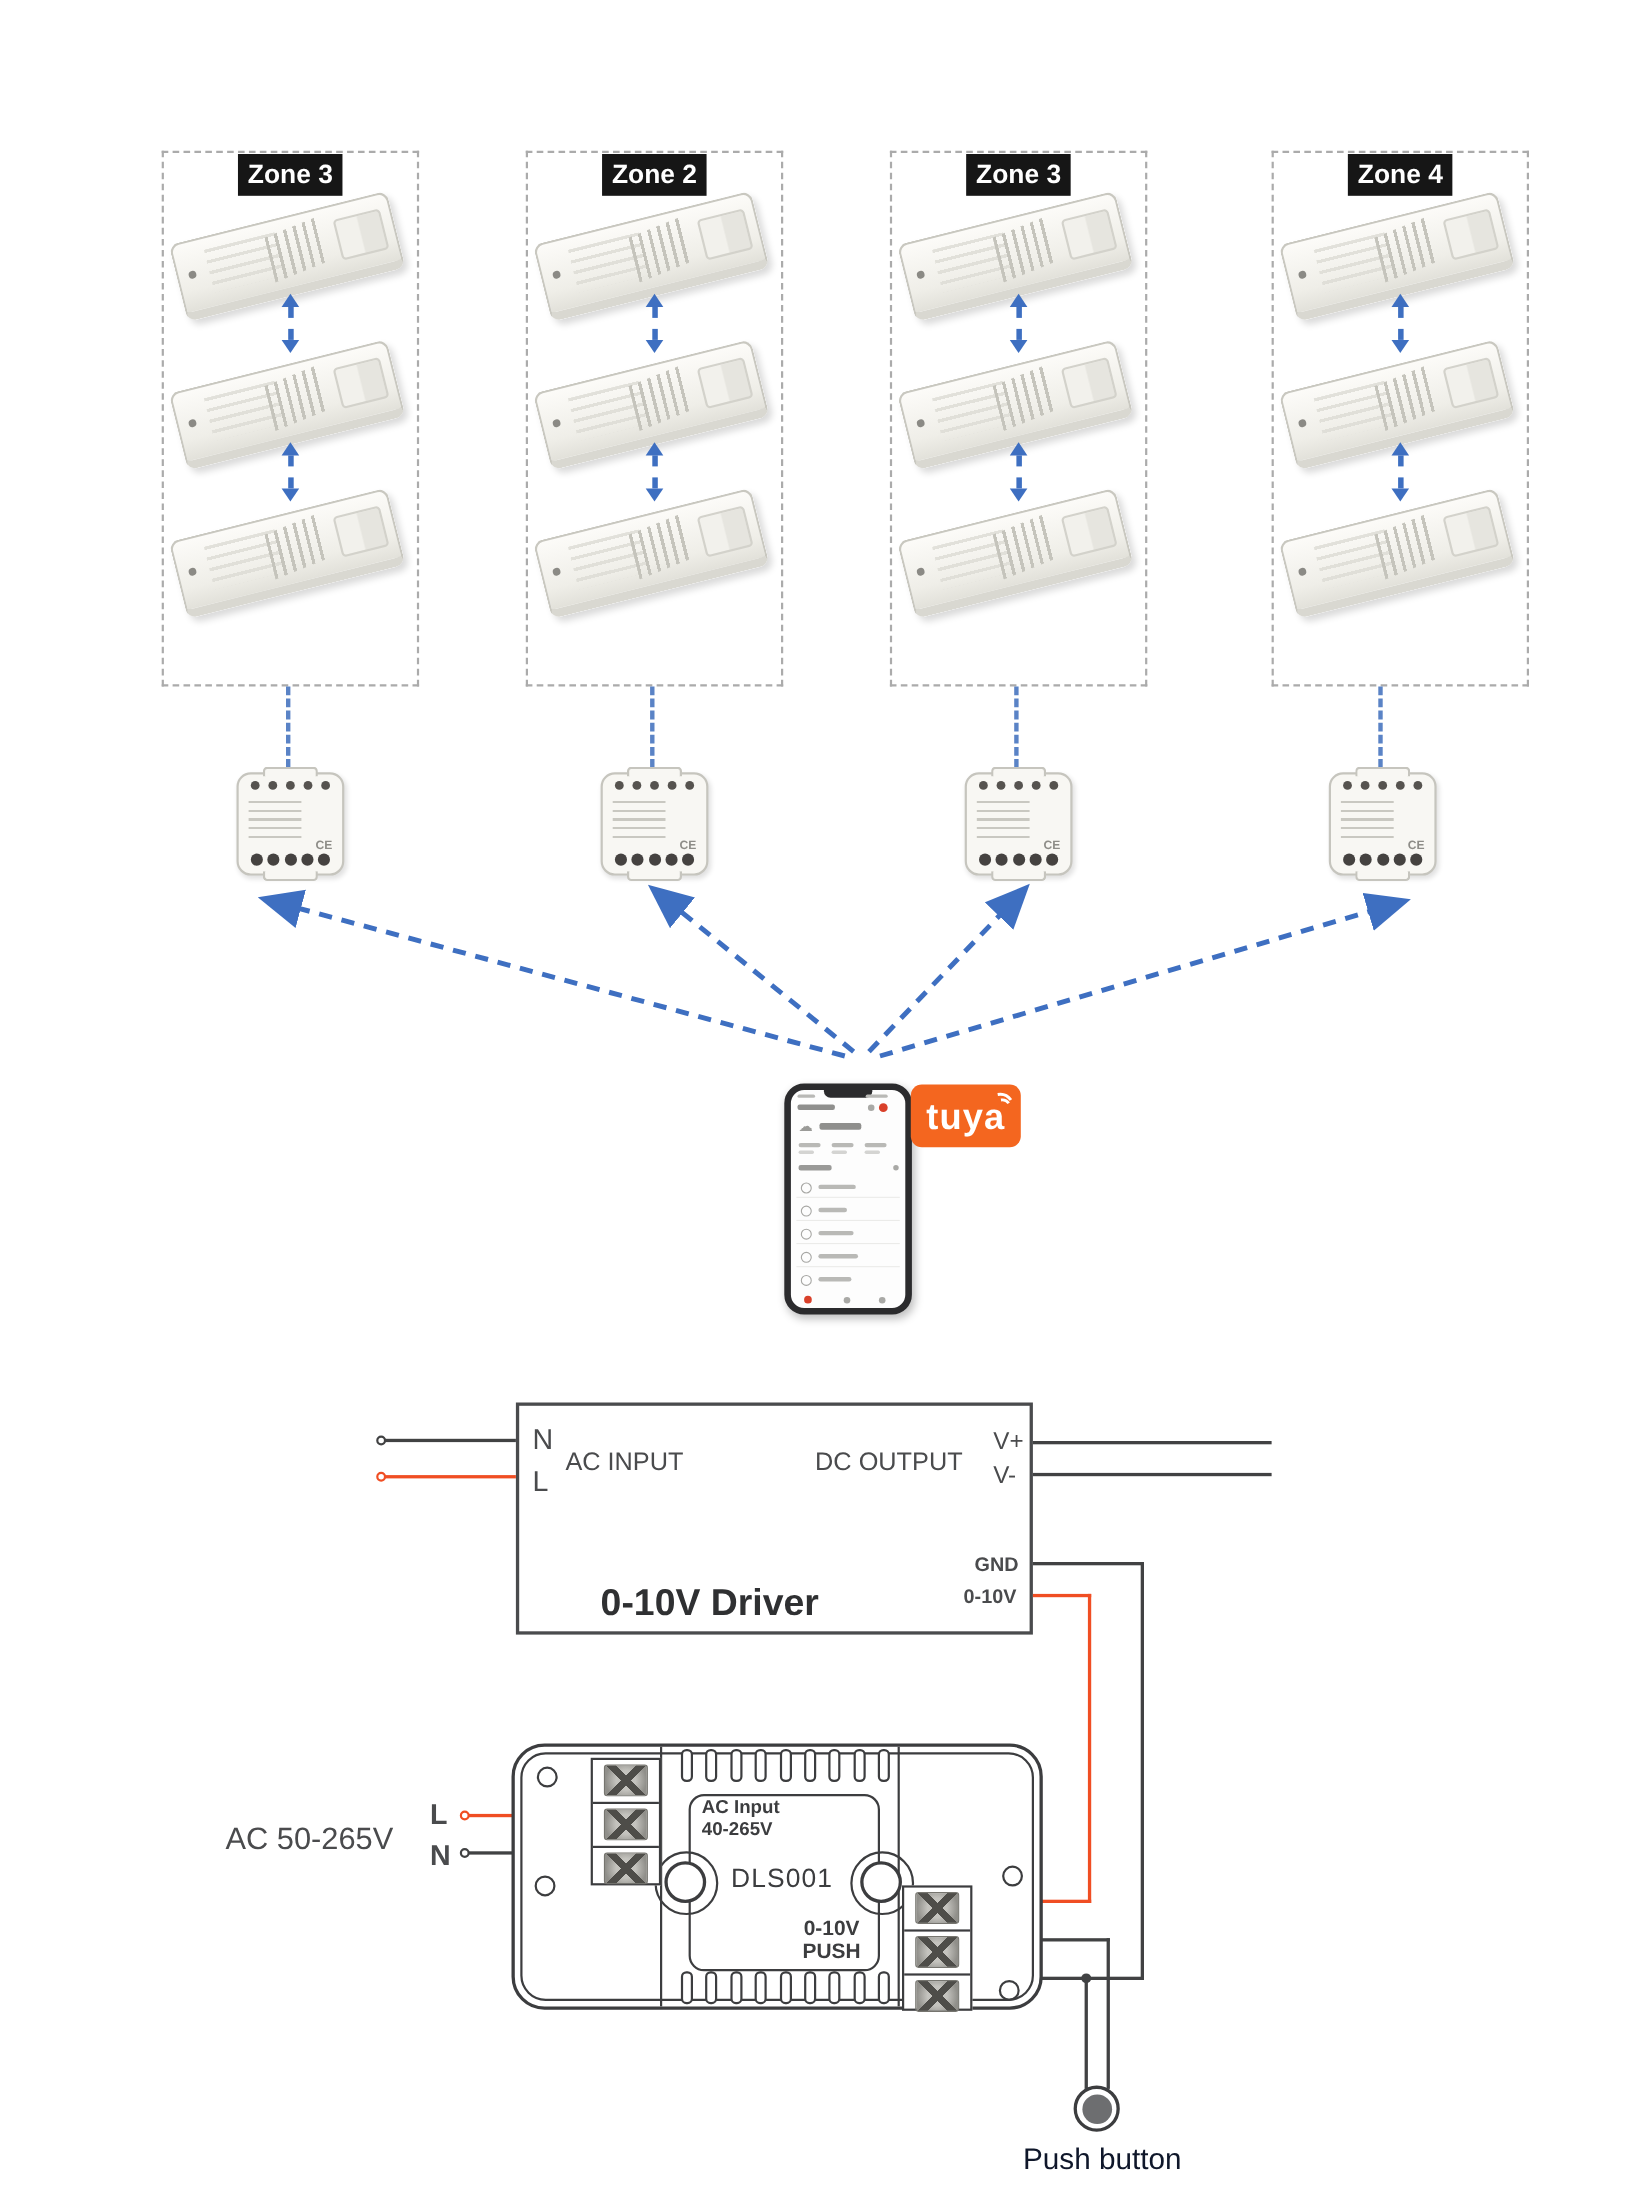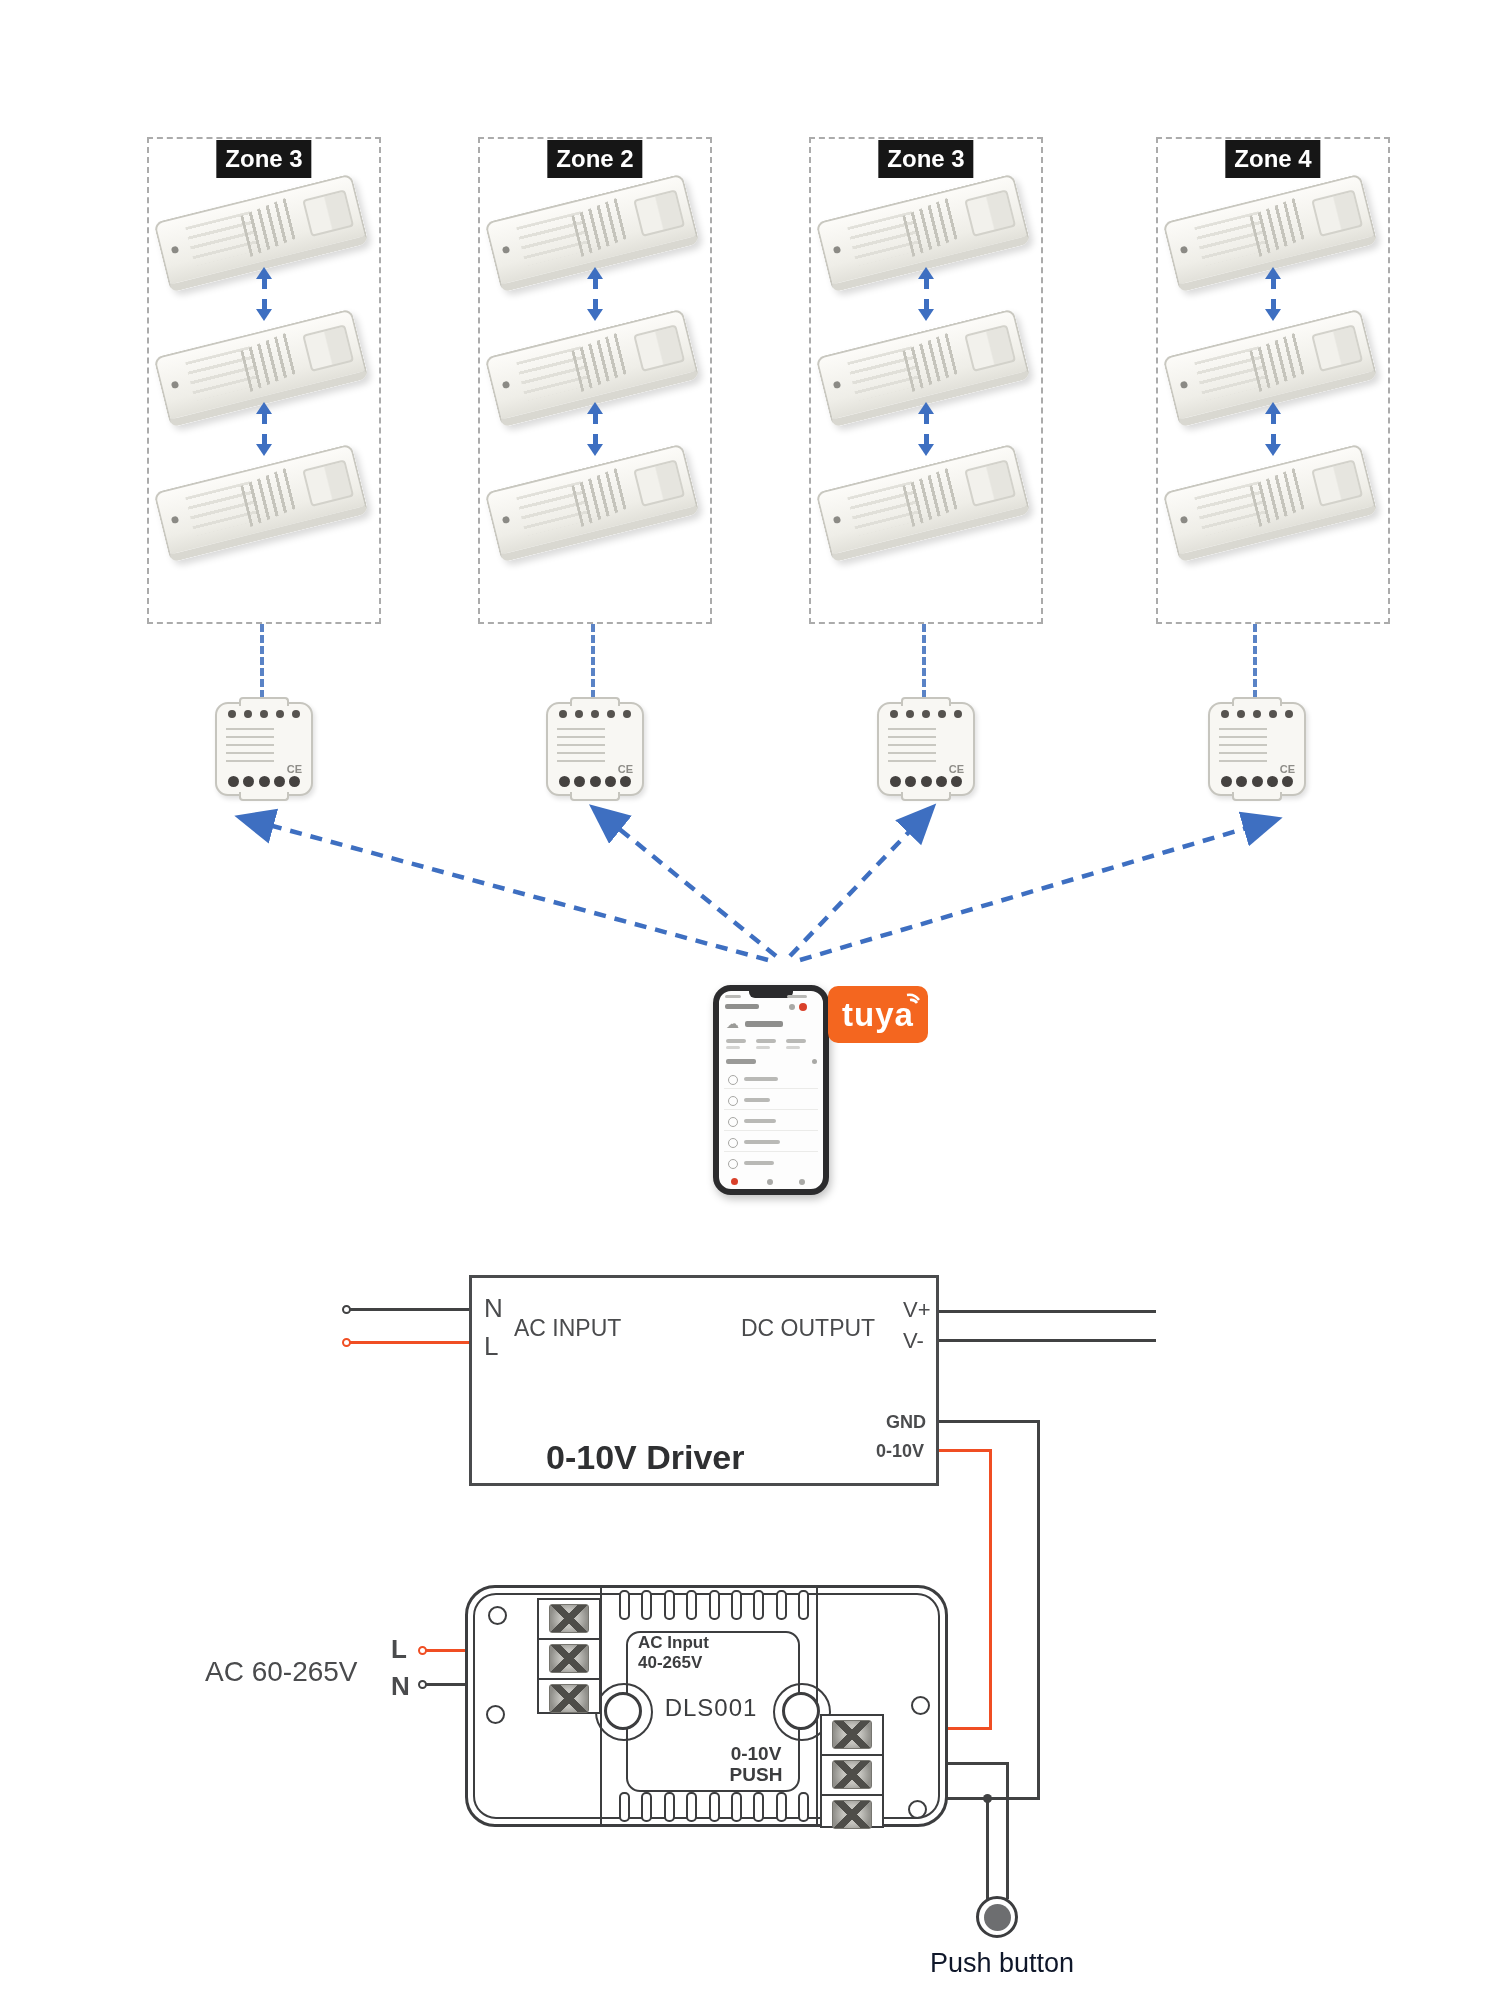--- a/index.html
+++ b/index.html
@@ -414,21 +414,21 @@
 
   <div class="w h red" style="left:939px;top:1449px;width:53px"></div>
   <div class="w v red" style="left:989px;top:1449px;height:281px"></div>
   <div class="w h red" style="left:881px;top:1727px;width:111px"></div>
 
   <div class="w h" style="left:881px;top:1762px;width:128px"></div>
   <div class="w v" style="left:1006px;top:1762px;height:137px"></div>
   <div class="w v" style="left:986px;top:1797px;height:102px"></div>
   <div class="jdot" style="left:983px;top:1794px"></div>
 
-  <div class="lbl" style="left:205px;top:1658px;font-size:28px">AC 60-265V</div>
+  <div class="lbl" style="left:205px;top:1658px;font-size:28px">AC 50-265V</div>
   <div class="lbl" style="left:391px;top:1636px;font-size:26px;font-weight:bold">L</div>
   <div class="lbl" style="left:391px;top:1673px;font-size:26px;font-weight:bold">N</div>
   <div class="node red" style="left:418px;top:1646px"></div>
   <div class="w h red" style="left:426px;top:1649px;width:134px"></div>
   <div class="node" style="left:418px;top:1680px"></div>
   <div class="w h" style="left:426px;top:1683px;width:134px"></div>
 
   <div class="ctrl">
     <div class="ctrl-inner"></div>
     <div class="w v" style="left:132px;top:0;height:236px;width:2px;background:#3c3d3f"></div>

